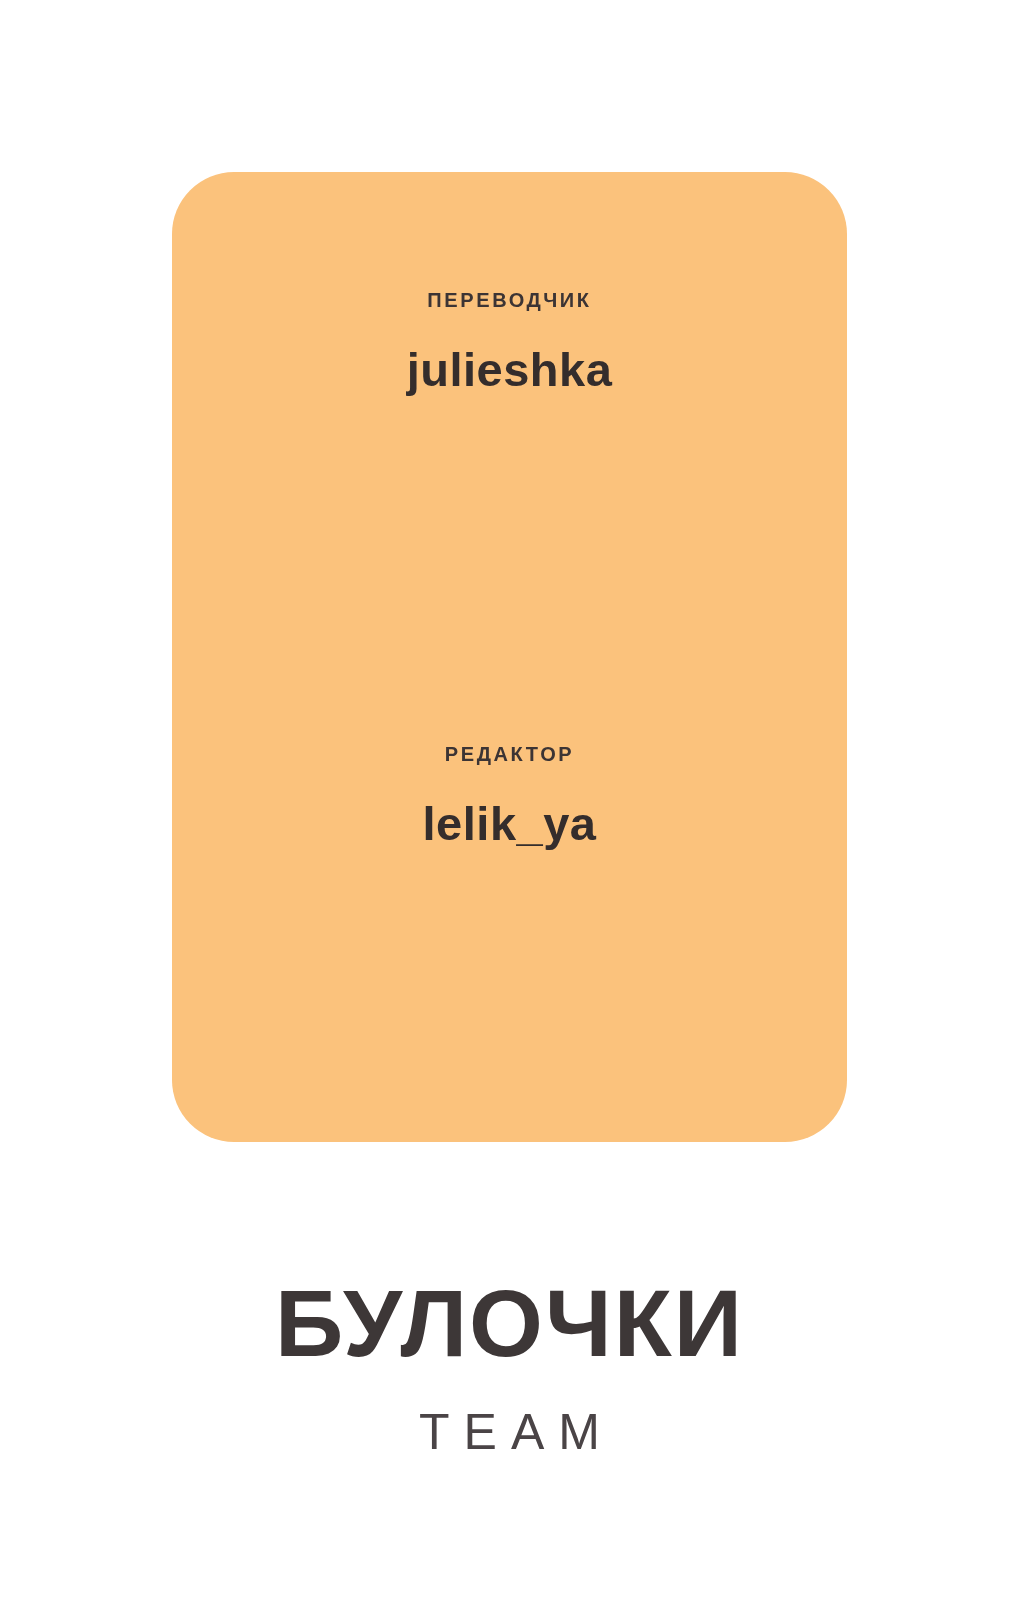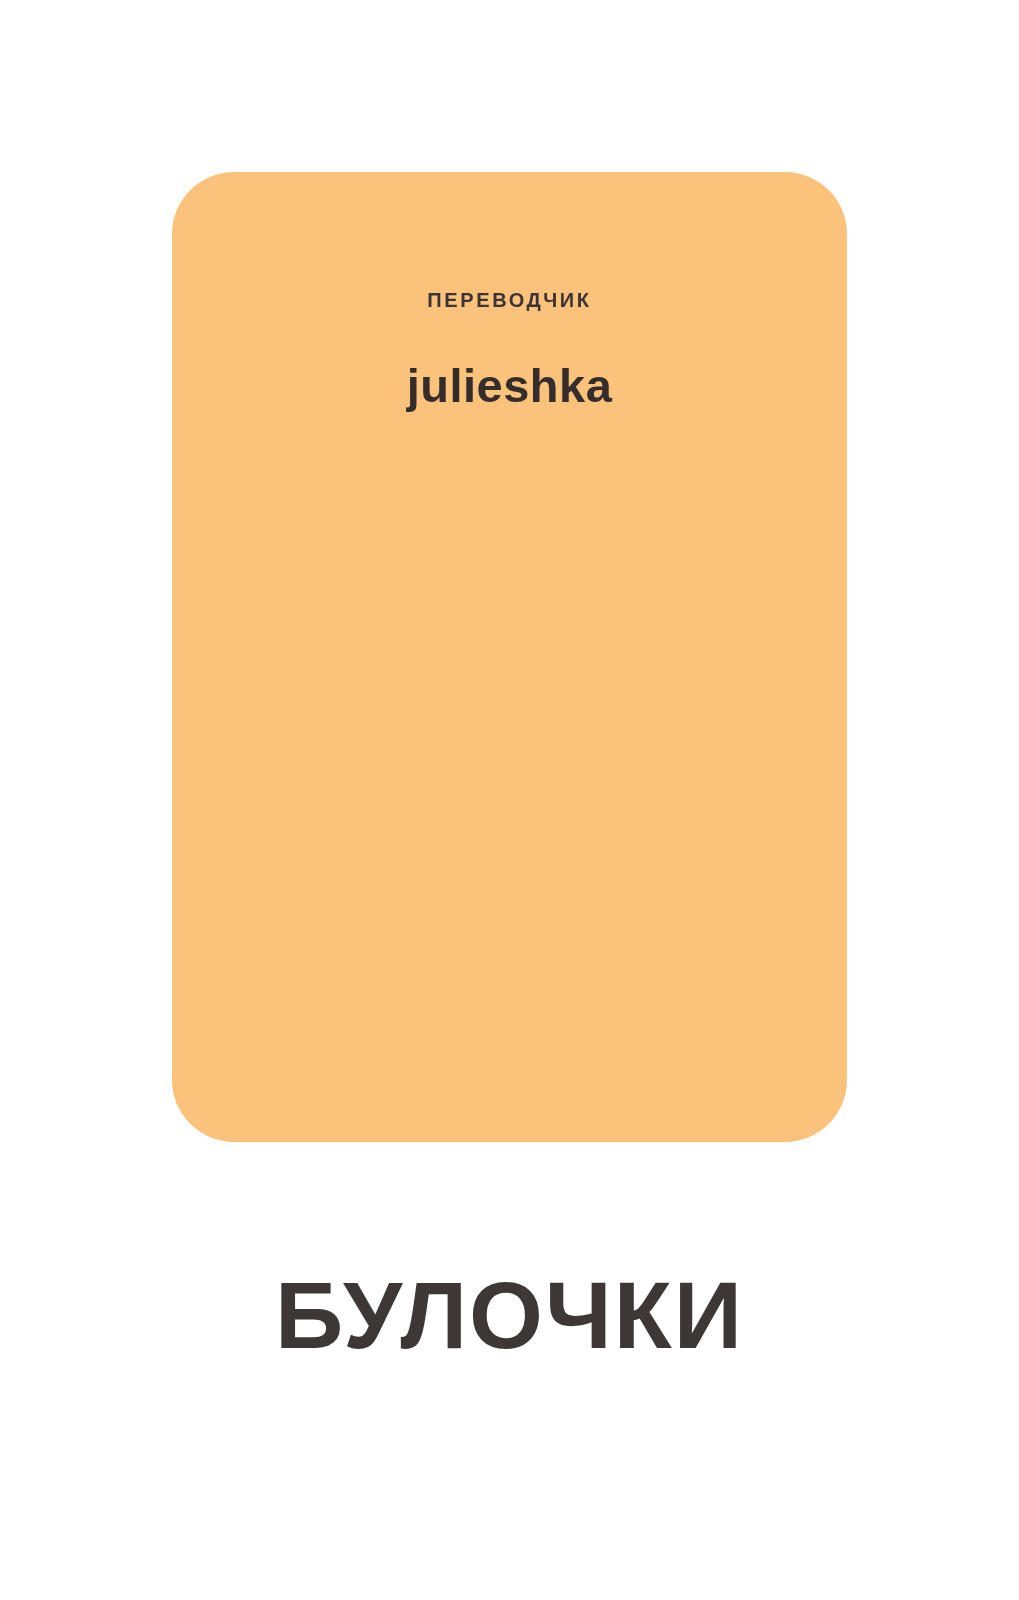--- a/index.html
+++ b/index.html
@@ -57,21 +57,21 @@
     margin: 0;
   }
 
   .credit-name {
     font-family: "Liberation Sans", sans-serif;
     font-weight: bold;
     font-size: 47px;
     letter-spacing: 0.5px;
     color: #342d2c;
     line-height: 1;
-    margin: 16px;
+    margin: 0;
     padding-top: 36px;
   }
 
   .credit-spacer {
     height: 117px;
   }
 
   
   .team-block {
     position: absolute;
@@ -81,21 +81,21 @@
     text-align: center;
   }
 
   .team-title {
     font-family: "Liberation Sans", sans-serif;
     font-weight: bold;
     font-size: 95px;
     letter-spacing: 2px;
     color: #3d3737;
     line-height: 1;
-    margin: 0;
+    margin: 8px;
   }
 
   .team-subtitle {
     font-family: "Liberation Sans", sans-serif;
     font-weight: normal;
     font-size: 50px;
     letter-spacing: 14px;
     color: #4a4446;
     line-height: 1;
     margin: 0;
@@ -119,21 +119,24 @@
 
     <div class="credit-entry">
     </div>
 
     <div class="credit-spacer"></div>
 
 
     <div class="credit-spacer"></div>
 
     <div class="credit-entry">
+      <div class="credit-role">РЕДАКТОР</div>
+      <div class="credit-name">lelik_ya</div>
     </div>
 
   </div>
 
   <div class="team-block">
     <div class="team-title">БУЛОЧКИ</div>
+    <div class="team-subtitle">TEAM</div>
   </div>
 
 </div>
 
 </body></html>

